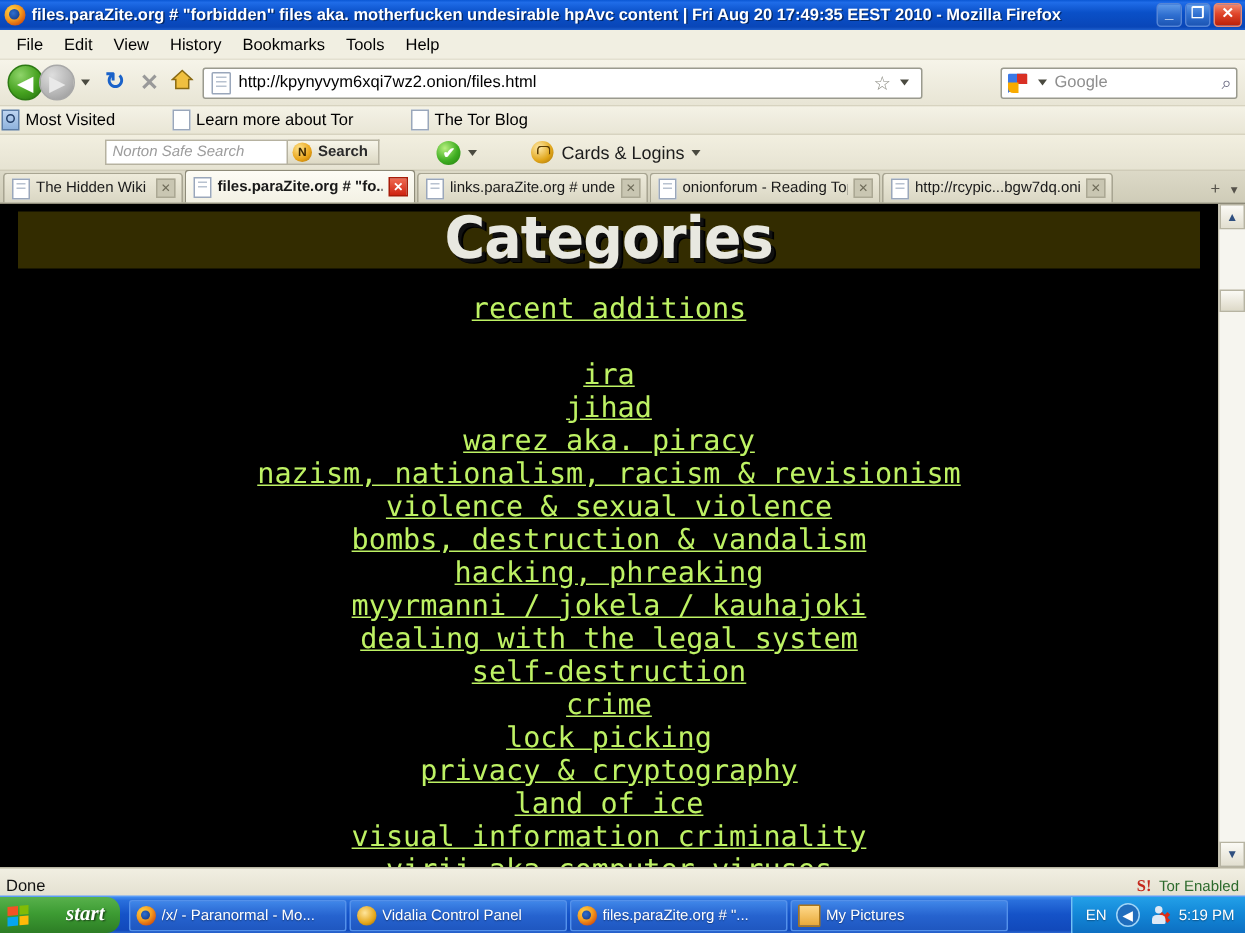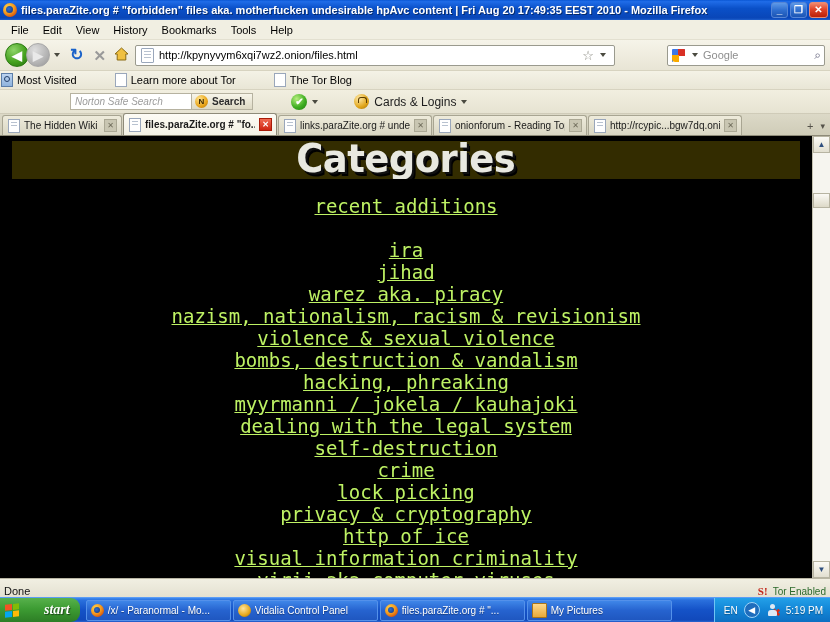--- a/index.html
+++ b/index.html
@@ -684,21 +684,21 @@
         <a href="#">nazism, nationalism, racism &amp; revisionism</a>
         <a href="#">violence &amp; sexual violence</a>
         <a href="#">bombs, destruction &amp; vandalism</a>
         <a href="#">hacking, phreaking</a>
         <a href="#">myyrmanni / jokela / kauhajoki</a>
         <a href="#">dealing with the legal system</a>
         <a href="#">self-destruction</a>
         <a href="#">crime</a>
         <a href="#">lock picking</a>
         <a href="#">privacy &amp; cryptography</a>
-        <a href="#">http of ice</a>
+        <a href="#">land of ice</a>
         <a href="#">visual information criminality</a>
         <a href="#">virii aka computer viruses</a>
       </div>
     </div>
     <div class="vscroll">
       <div class="sb-btn">▲</div>
       <div class="sb-track">
         <div class="sb-thumb"></div>
       </div>
       <div class="sb-btn">▼</div>

